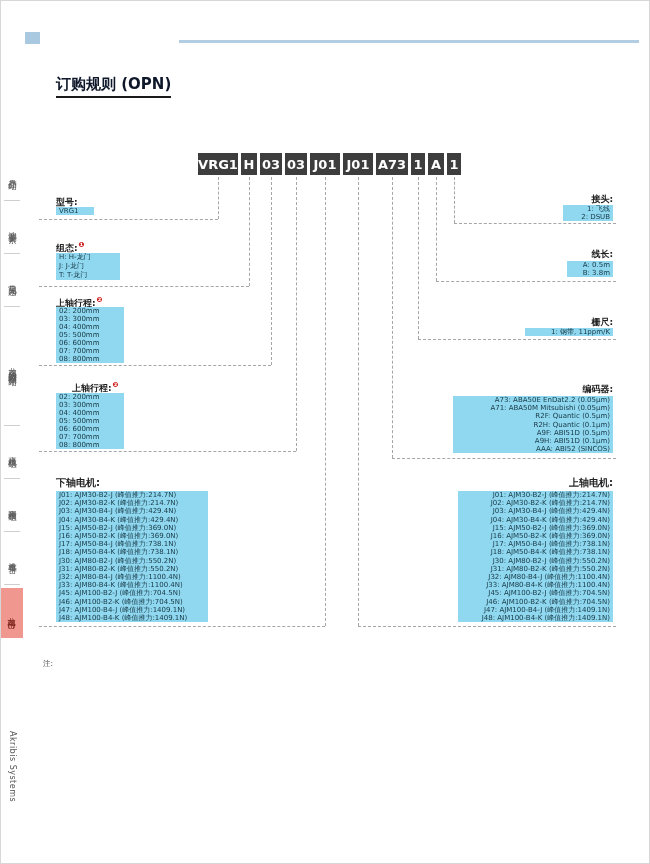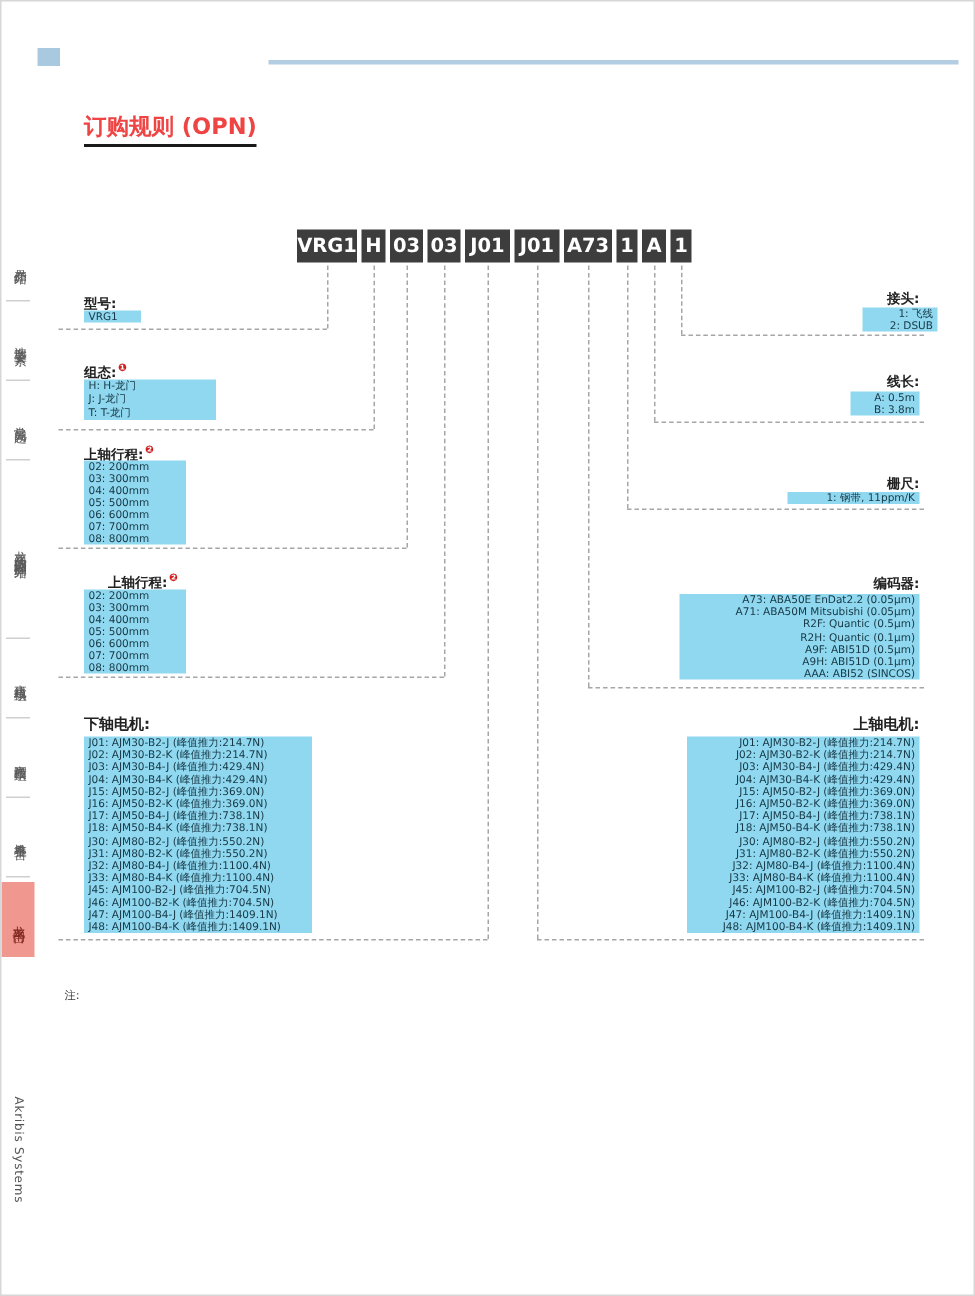--- a/index.html
+++ b/index.html
@@ -3,21 +3,21 @@
 <meta charset="utf-8">
 <style>
   html,body{margin:0;padding:0;background:#fff;}
   body{width:650px;height:864px;position:relative;font-family:"DejaVu Sans","Liberation Sans",sans-serif;}
   .page{position:absolute;inset:0;background:#fff;border:1px solid #d7d7d7;box-sizing:border-box;overflow:hidden;}
 
   
   .accent-square{position:absolute;left:24px;top:31px;width:15px;height:12px;background:#a9c9e1;}
   .series-title{position:absolute;left:46px;top:20px;font-size:25px;font-weight:700;color:#141414;letter-spacing:1px;}
   .accent-line{position:absolute;left:178px;top:39px;width:460px;height:3px;background:#b3cde2;}
-  .section-title{position:absolute;left:55px;top:74px;font-size:15px;font-weight:700;color:#ef4444;border-bottom:2px solid #1a1a1a;padding-bottom:2px;}
+  .section-title{position:absolute;left:55px;top:74px;font-size:15px;font-weight:700;color:#0f172a;border-bottom:2px solid #1a1a1a;padding-bottom:2px;}
 
   
   .pn-row{position:absolute;left:197px;top:152px;display:flex;gap:3px;}
   .pn-seg{background:#3d3d3d;color:#fff;font-size:13px;font-weight:700;height:22px;display:flex;align-items:center;justify-content:center;box-sizing:border-box;}
   .pn-seg:nth-child(1){width:40px;}  .pn-seg:nth-child(2){width:16px;}
   .pn-seg:nth-child(3){width:22px;}  .pn-seg:nth-child(4){width:22px;}
   .pn-seg:nth-child(5){width:30px;}  .pn-seg:nth-child(6){width:30px;}
   .pn-seg:nth-child(7){width:32px;}  .pn-seg:nth-child(8){width:14px;}
   .pn-seg:nth-child(9){width:16px;}  .pn-seg:nth-child(10){width:14px;}
 
@@ -96,21 +96,21 @@
   <div class="grp-title" style="left:55px;top:195px;">
     <span>型号:</span>
   </div>
   <div class="opt-box left" style="left:55px;top:206px;width:38px;">
       <div class="opt-row">VRG1</div>
     </div>
 
   <div class="grp-title" style="left:55px;top:240px;">
     <span>组态:</span><span class="ref">❶</span>
   </div>
-  <div class="opt-box left cfg" style="left:55px;top:252px;width:88px;">
+  <div class="opt-box left cfg" style="left:55px;top:252px;width:64px;">
       <div class="opt-row">H: H-龙门</div>
       <div class="opt-row">J: J-龙门</div>
       <div class="opt-row">T: T-龙门</div>
     </div>
 
   <div class="grp-title" style="left:55px;top:295px;">
     <span>上轴行程:</span><span class="ref">❷</span>
   </div>
   <div class="opt-box left travel" style="left:55px;top:306px;width:68px;">
       <div class="opt-row">02: 200mm</div>
@@ -153,21 +153,21 @@
       <div class="opt-row">J33: AJM80-B4-K (峰值推力:1100.4N)</div>
       <div class="opt-row">J45: AJM100-B2-J (峰值推力:704.5N)</div>
       <div class="opt-row">J46: AJM100-B2-K (峰值推力:704.5N)</div>
       <div class="opt-row">J47: AJM100-B4-J (峰值推力:1409.1N)</div>
       <div class="opt-row">J48: AJM100-B4-K (峰值推力:1409.1N)</div>
     </div>
 
   <div class="grp-title rt" style="left:452px;top:192px;width:160px;">
     <span>接头:</span>
   </div>
-  <div class="opt-box right" style="left:574px;top:204px;width:50px;">
+  <div class="opt-box right" style="left:562px;top:204px;width:50px;">
       <div class="opt-row">1: 飞线</div>
       <div class="opt-row">2: DSUB</div>
     </div>
 
   <div class="grp-title rt" style="left:452px;top:247px;width:160px;">
     <span>线长:</span>
   </div>
   <div class="opt-box right" style="left:566px;top:260px;width:46px;">
       <div class="opt-row">A: 0.5m</div>
       <div class="opt-row">B: 3.8m</div>

